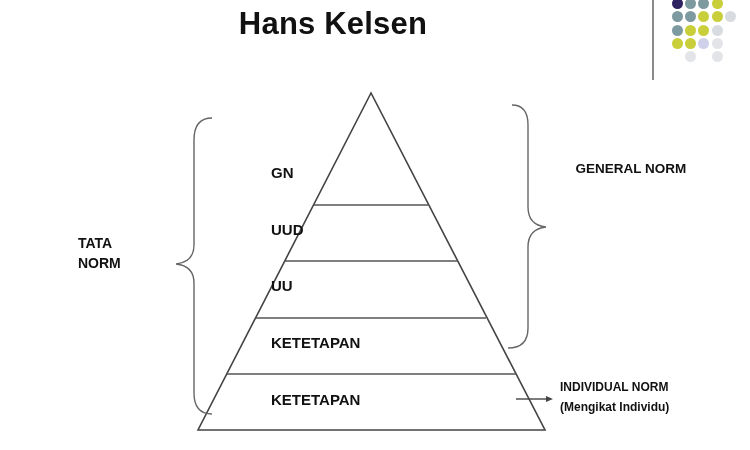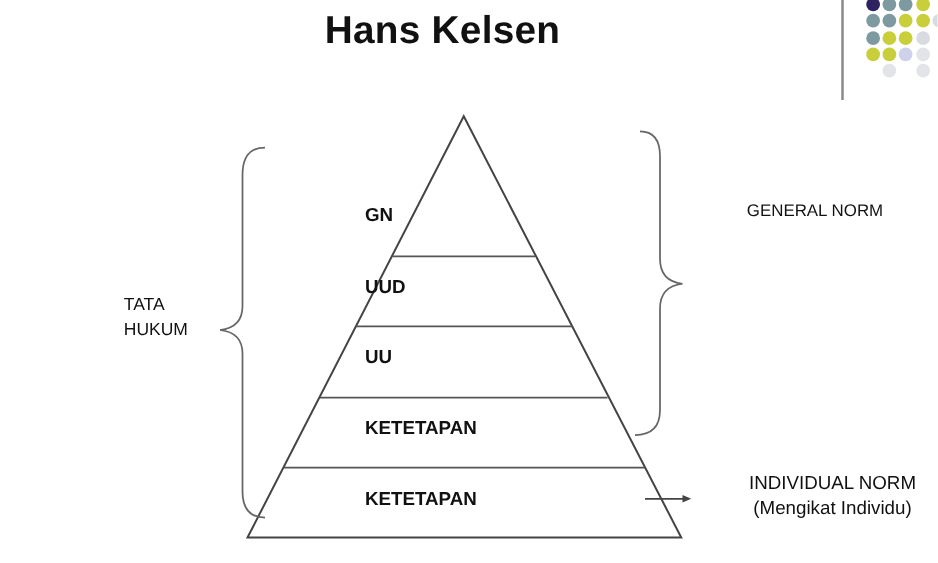--- a/index.html
+++ b/index.html
@@ -1,27 +1,27 @@
 <!DOCTYPE html>
 <html><head>
 <meta charset="utf-8">
 <style>
   html, body { margin: 0; padding: 0; background: #ffffff; }
   body { width: 750px; height: 450px; position: relative; overflow: hidden;
          font-family: "Liberation Sans", sans-serif; color: #111; }
-  .abs { position: absolute; margin-left: 21px; }
+  .abs { position: absolute; }
   .title { left: 0; width: 666px; top: 6px; text-align: center; font-weight: bold;
            font-size: 31px; letter-spacing: 0.2px; color: #111; }
   .title-cut { left: 185px; top: -14px; width: 290px; height: 16px; font-weight: bold;
                font-size: 31px; color: #ddd; overflow: hidden; }
   .vline { left: 652px; top: 0; width: 2px; height: 80px; background: #8a8a8a; }
   .dot { width: 11px; height: 11px; border-radius: 50%; }
   svg.diagram { position: absolute; left: 0; top: 0; }
   .tier-label { font-weight: bold; font-size: 15px; width: 200px; }
-  .side-label { font-weight: normal; font-size: 14px; line-height: 20px; }
+  .side-label { font-weight: bold; font-size: 14px; line-height: 20px; }
 </style>
 </head>
 <body>
 
 <div class="abs title-cut"></div>
 <div class="abs title">Hans Kelsen</div>
 
 <div class="abs vline"></div>
 <div>
   <div class="abs dot" style="left:672px;top:-2px;background:#2e2360"></div>
@@ -67,23 +67,23 @@
 </svg>
 
 <div class="abs tier-label" style="left:271px;top:164px">GN</div>
 <div class="abs tier-label" style="left:271px;top:221px">UUD</div>
 <div class="abs tier-label" style="left:271px;top:277px">UU</div>
 <div class="abs tier-label" style="left:271px;top:334px">KETETAPAN</div>
 <div class="abs tier-label" style="left:271px;top:391px">KETETAPAN</div>
 
 <div class="abs side-label" style="left:78px;top:233px;width:66px;text-align:left">
   <div>TATA</div>
-  <div>HUKUM</div>
+  <div>NORM</div>
 </div>
 
 <div class="abs side-label" style="left:556px;top:159px;width:150px;text-align:center;font-size:13.5px">
   <div>GENERAL NORM</div>
 </div>
 
-<div class="abs side-label" style="left:560px;top:377px;width:170px;text-align:center;font-size:15px">
+<div class="abs side-label" style="left:560px;top:377px;width:170px;text-align:left;font-size:12px">
   <div>INDIVIDUAL NORM</div>
   <div>(Mengikat Individu)</div>
 </div>
 
 </body></html>

